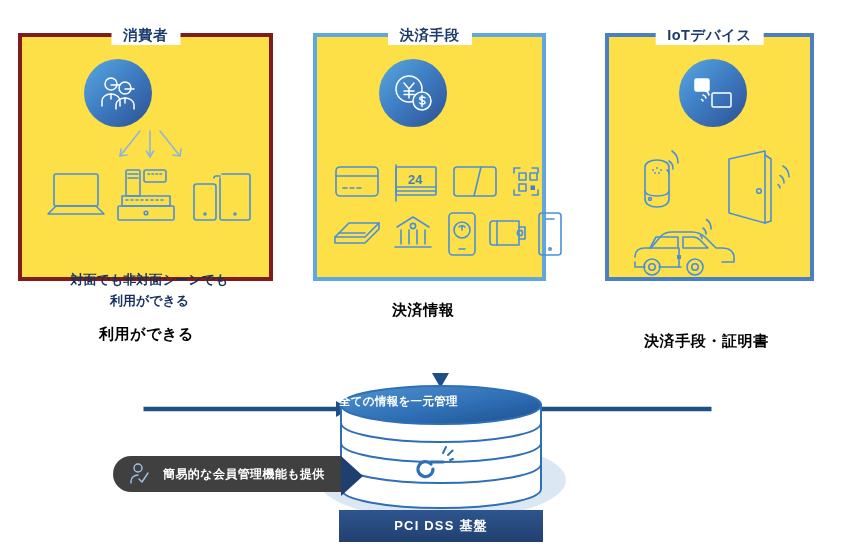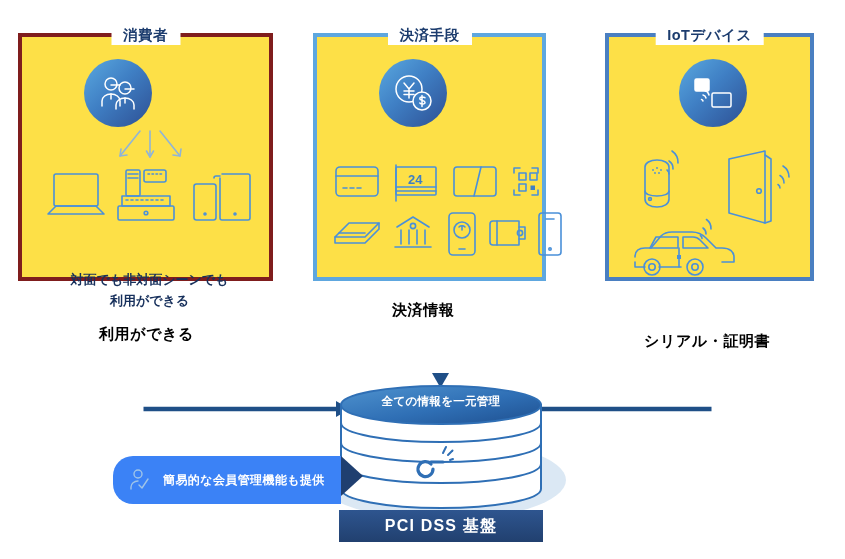--- a/index.html
+++ b/index.html
@@ -63,43 +63,42 @@
     color:#000000;
     white-space:nowrap;
     letter-spacing:.6px;
   }
 
   
   #cyl{position:absolute;}
   .cyl-top-label{
     position:absolute;
     width:100%;
-    text-align:center;
     font-size:11.5px;
     font-weight:bold;
     color:#ffffff;
     letter-spacing:.3px;
     top:9px;
     left:0;
   }
   .pci{
     position:absolute;
     background:linear-gradient(180deg,#2e558f 0%,#21406f 100%);
     color:#fff;
     font-weight:bold;
-    font-size:16px;
+    font-size:13px;
     letter-spacing:1.2px;
     display:flex;align-items:center;justify-content:center;
   }
 
   
   .memberbadge{
     position:absolute;
-    height:48px;
-    background:#3b82f6;
+    height:36px;
+    background:#404040;
     border-radius:20px 0 0 20px;
     display:flex;align-items:center;
     padding-left:16px;
   }
   .memberbadge .mtxt{
     color:#fff;font-size:12px;font-weight:bold;letter-spacing:.4px;white-space:nowrap;
     margin-left:10px;
   }
   .badge-arrow{
     position:absolute;
@@ -337,21 +336,21 @@
 
     <g>
       <path d="M709.5 6 V134" stroke="url(#gdC)" stroke-width="4.5" fill="none"></path>
       <path d="M711.5 134 H528" stroke="#1f4f87" stroke-width="4.5" fill="none"></path>
       <path d="M530 126 l-14 8 l14 8 z" fill="#1f4f87"></path>
     </g>
   </svg>
 
   <div class="flowlabel" style="left:99px;top:325px;">利用ができる</div>
   <div class="flowlabel" style="left:392px;top:301px;">決済情報</div>
-  <div class="flowlabel" style="left:644px;top:332px;">シリアル・証明書</div>
+  <div class="flowlabel" style="left:644px;top:332px;">決済手段・証明書</div>
 
   <div id="cyl" style="left:339px;top:385px;width:204px;height:125px;">
 
     <svg class="abs" style="left:-22px;top:54px;" width="250" height="82">
       <ellipse cx="125" cy="41" rx="124" ry="40" fill="#cfe0f0" opacity="0.75"></ellipse>
     </svg>
 
     <svg class="abs" style="left:0;top:0;" width="204" height="125">
       <defs>
         <linearGradient id="topgrad" x1="0" y1="0" x2="1" y2="1">

